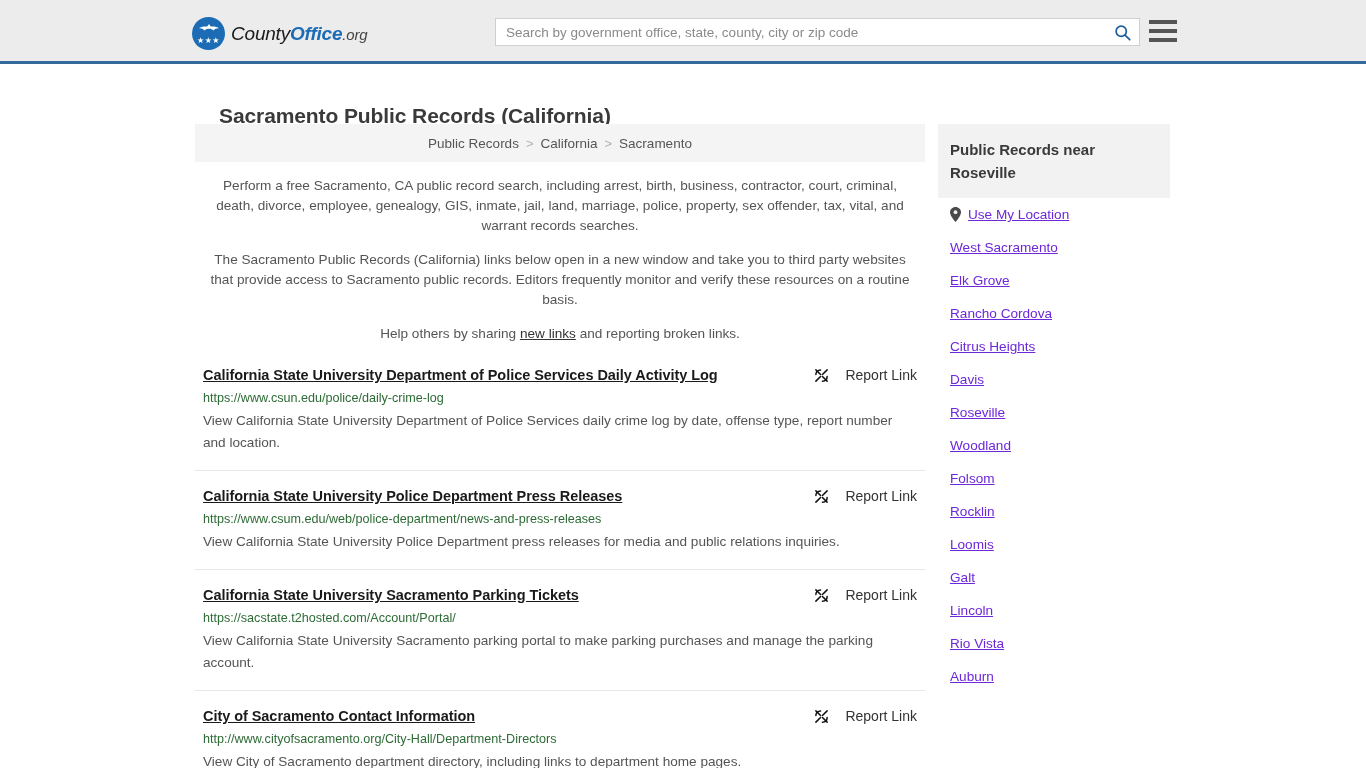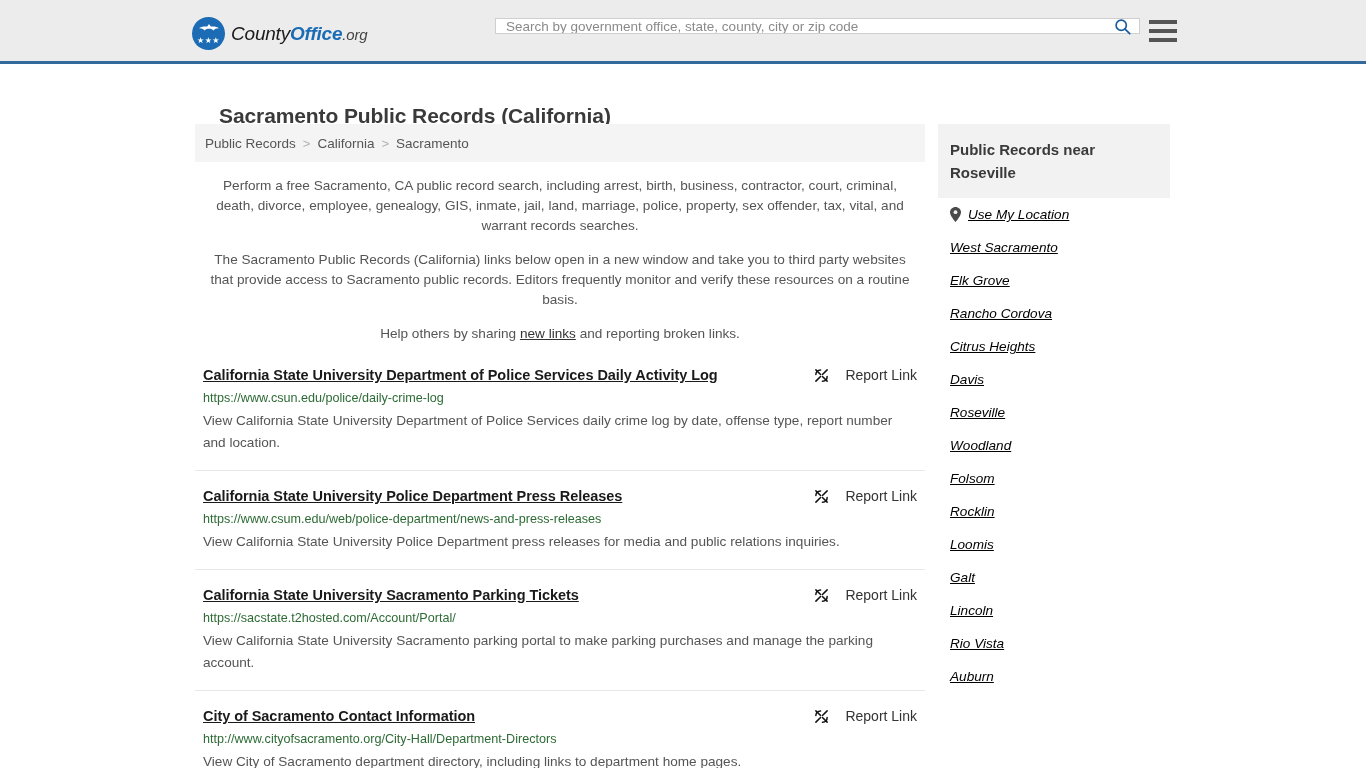--- a/index.html
+++ b/index.html
@@ -60,21 +60,21 @@
     font-style: italic;
   }
   .logo-text .bold-blue { color: #1b6cb5; font-weight: bold; }
   .logo-text .dot-org { color: #444; font-size: 15px; }
 
   .search-wrap {
     position: absolute;
     left: 495px;
     top: 18px;
     width: 645px;
-    height: 16px;
+    height: 28px;
     background: #ffffff;
     border: 1px solid #cfcfcf;
     display: flex;
     align-items: flex-end;
   }
   .search-input {
     flex: 1;
     border: none;
     outline: none;
     background: transparent;
@@ -144,20 +144,21 @@
   }
 
   
   .breadcrumb {
     background: #f4f4f4;
     height: 38px;
     display: flex;
     align-items: center;
     padding: 0 10px;
     font-size: 13.5px;
+    justify-content: center;
   }
   .breadcrumb a {
     color: #555555;
     text-decoration: none;
   }
   .breadcrumb .sep {
     color: #b0b0b0;
     margin: 0 7px;
     font-size: 13px;
   }
@@ -241,23 +242,22 @@
   }
   .sidebar-list { padding: 0 12px; }
   .sidebar-item {
     display: flex;
     align-items: center;
     gap: 7px;
     padding: 9px 0;
     font-size: 13.6px;
   }
   .sidebar-item a {
-    color: #000000;
+    color: #6d28d9;
     text-decoration: underline;
-    font-style: italic;
   }
   .pin-icon { flex: none; display: block; }
 </style>
 </head>
 <body>
 
 <div class="site-header">
 
   <a class="logo-wrap" href="#">
     <span class="logo-mark">

